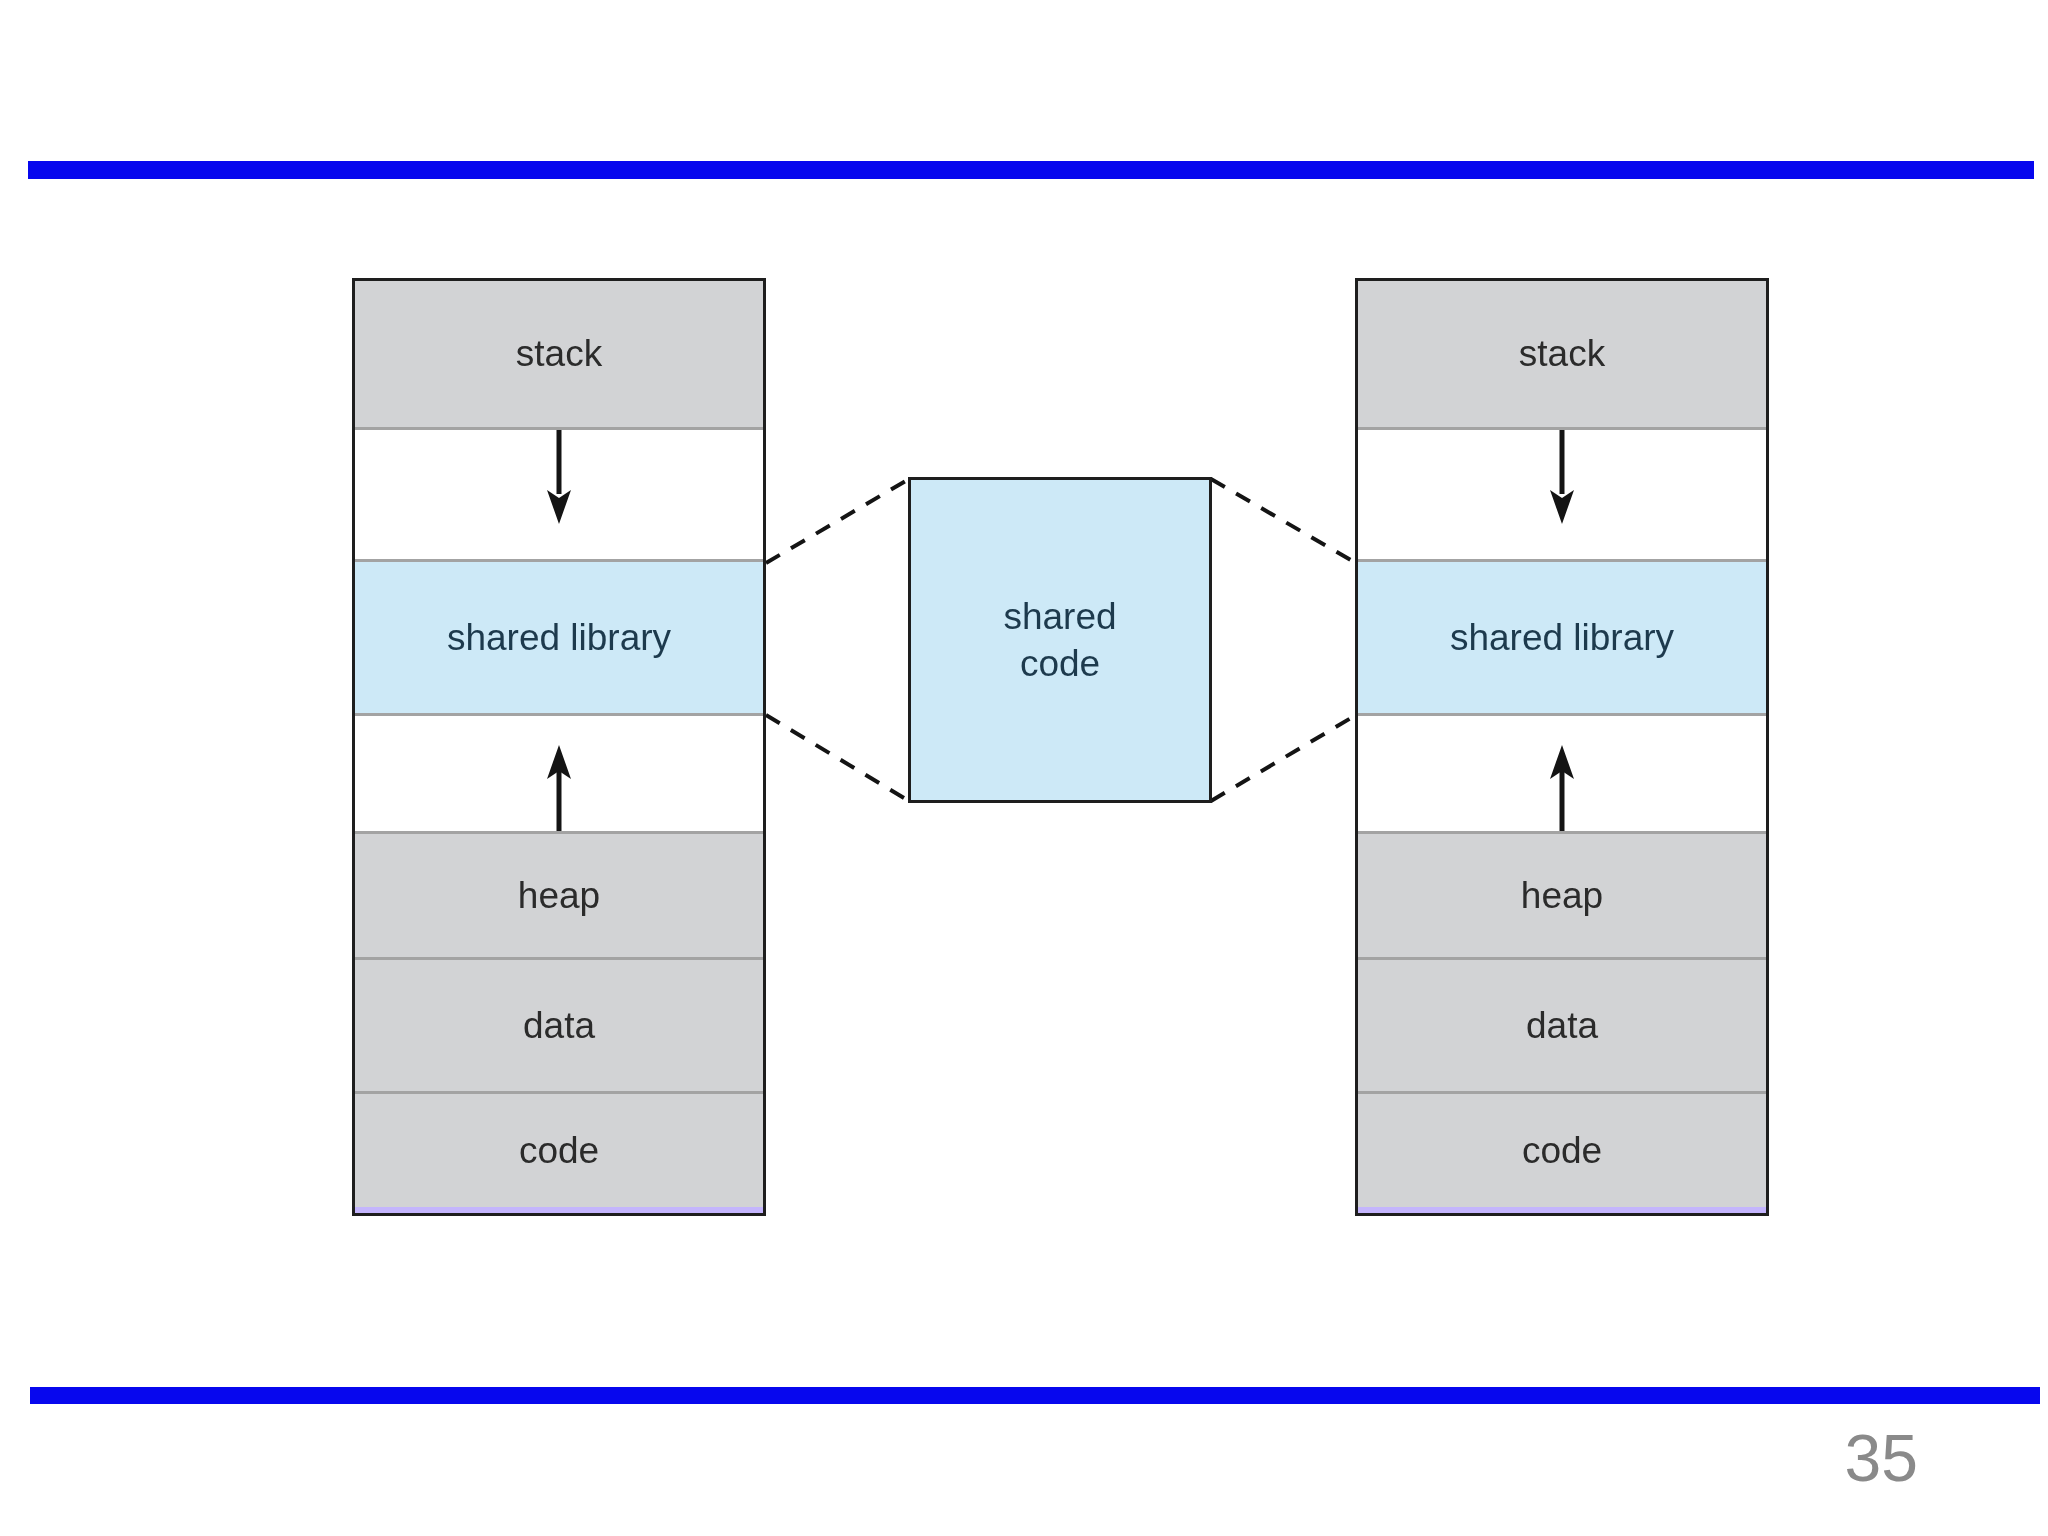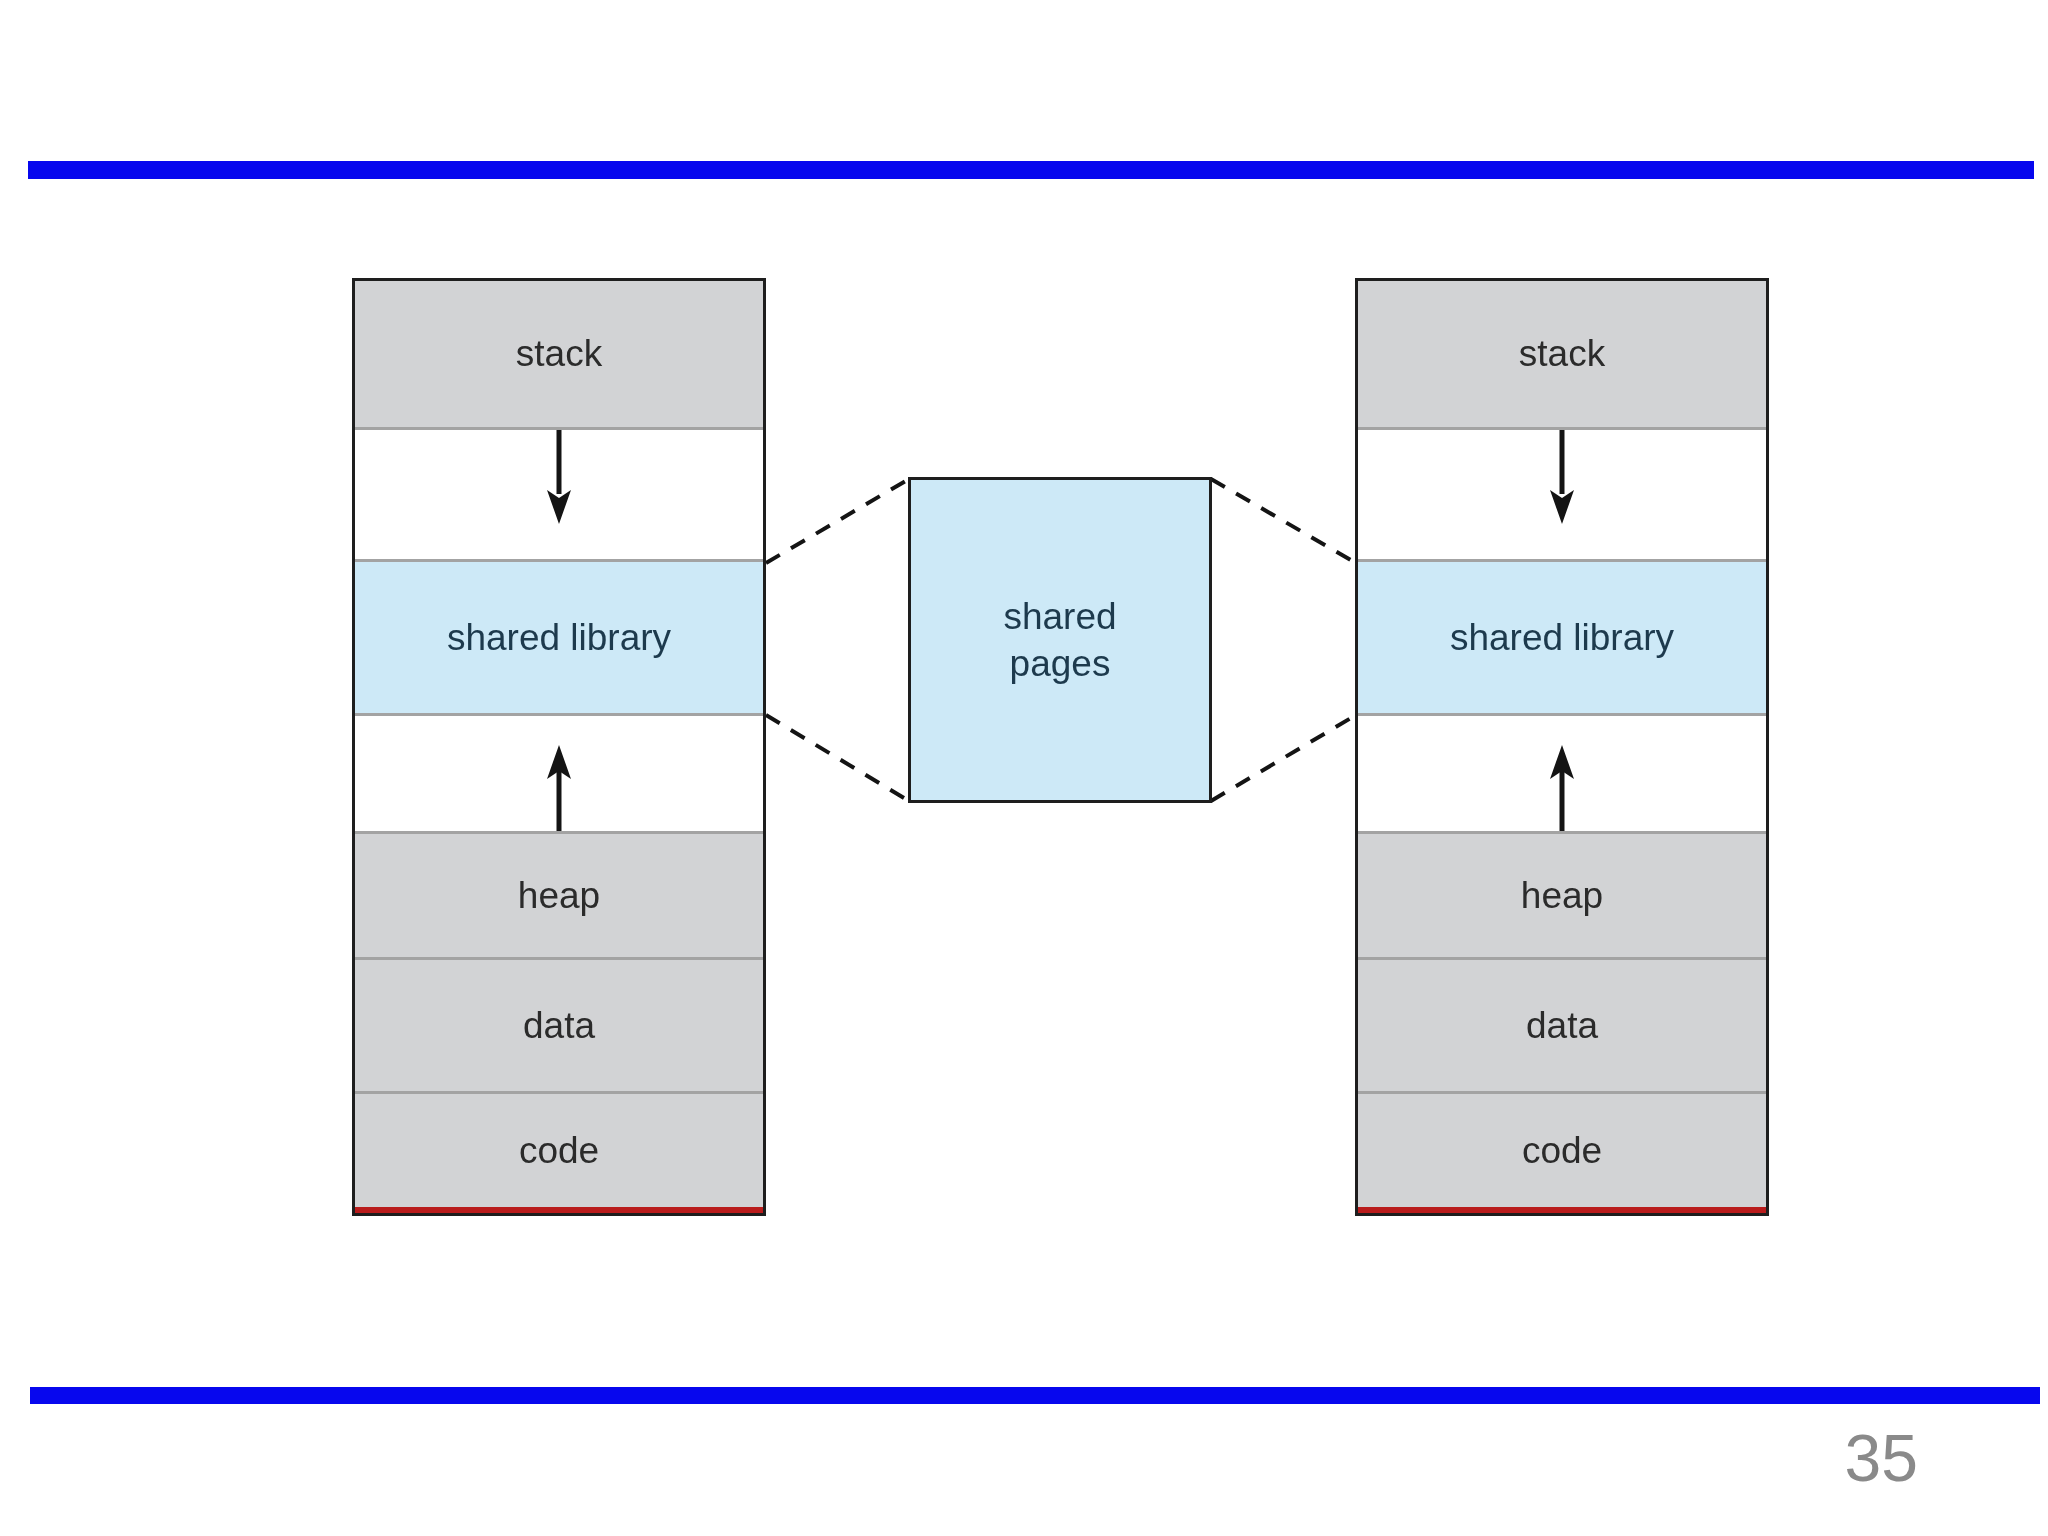--- a/index.html
+++ b/index.html
@@ -12,21 +12,21 @@
     font-size:85px;letter-spacing:-2px;color:#0d0d0d;white-space:nowrap;
   }
   .rule{position:absolute;background:#0707ee;}
   .rule-top{left:28px;top:161px;width:2006px;height:18px;}
   .rule-bottom{left:30px;top:1387px;width:2010px;height:17px;}
   .page-number{
     position:absolute;right:130px;top:1420px;font-size:66px;color:#8a8a8a;
   }
   .memcol{
     position:absolute;top:278px;width:414px;height:938px;
-    border:3px solid #1e1e1e;box-sizing:border-box;background:#b91c1c;
+    border:3px solid #1e1e1e;box-sizing:border-box;background:#c4b5fd;
     display:flex;flex-direction:column;
   }
   .memcol-left{left:352px;}
   .memcol-right{left:1355px;}
   .sec{
     position:relative;box-sizing:border-box;flex:0 0 auto;
     display:flex;align-items:center;justify-content:center;
   }
   .sec + .sec{border-top:3px solid #a3a3a3;}
   .sec-gray{background:#d2d3d5;}
@@ -85,21 +85,21 @@
     </div>
     <div class="sec sec-gray" style="height:134px">
       <span class="lbl lbl-dark">data</span>
     </div>
     <div class="sec sec-gray" style="height:116px">
       <span class="lbl lbl-dark">code</span>
     </div>
   </div>
 
   <div class="shared-box">
-    <div class="lbl lbl-navy">shared pages</div>
+    <div class="lbl lbl-navy">shared code</div>
   </div>
 
   <div class="memcol memcol-right">
     <div class="sec sec-gray" style="height:146px">
       <span class="lbl lbl-dark">stack</span>
     </div>
     <div class="sec sec-white" style="height:132px">
       <svg class="arrow arrow-down" width="26" height="94" viewBox="0 0 26 94">
         <line x1="13" y1="0" x2="13" y2="64" stroke="#141414" stroke-width="5"></line>
         <polygon points="13,94 1,60 13,68 25,60" fill="#141414"></polygon>

